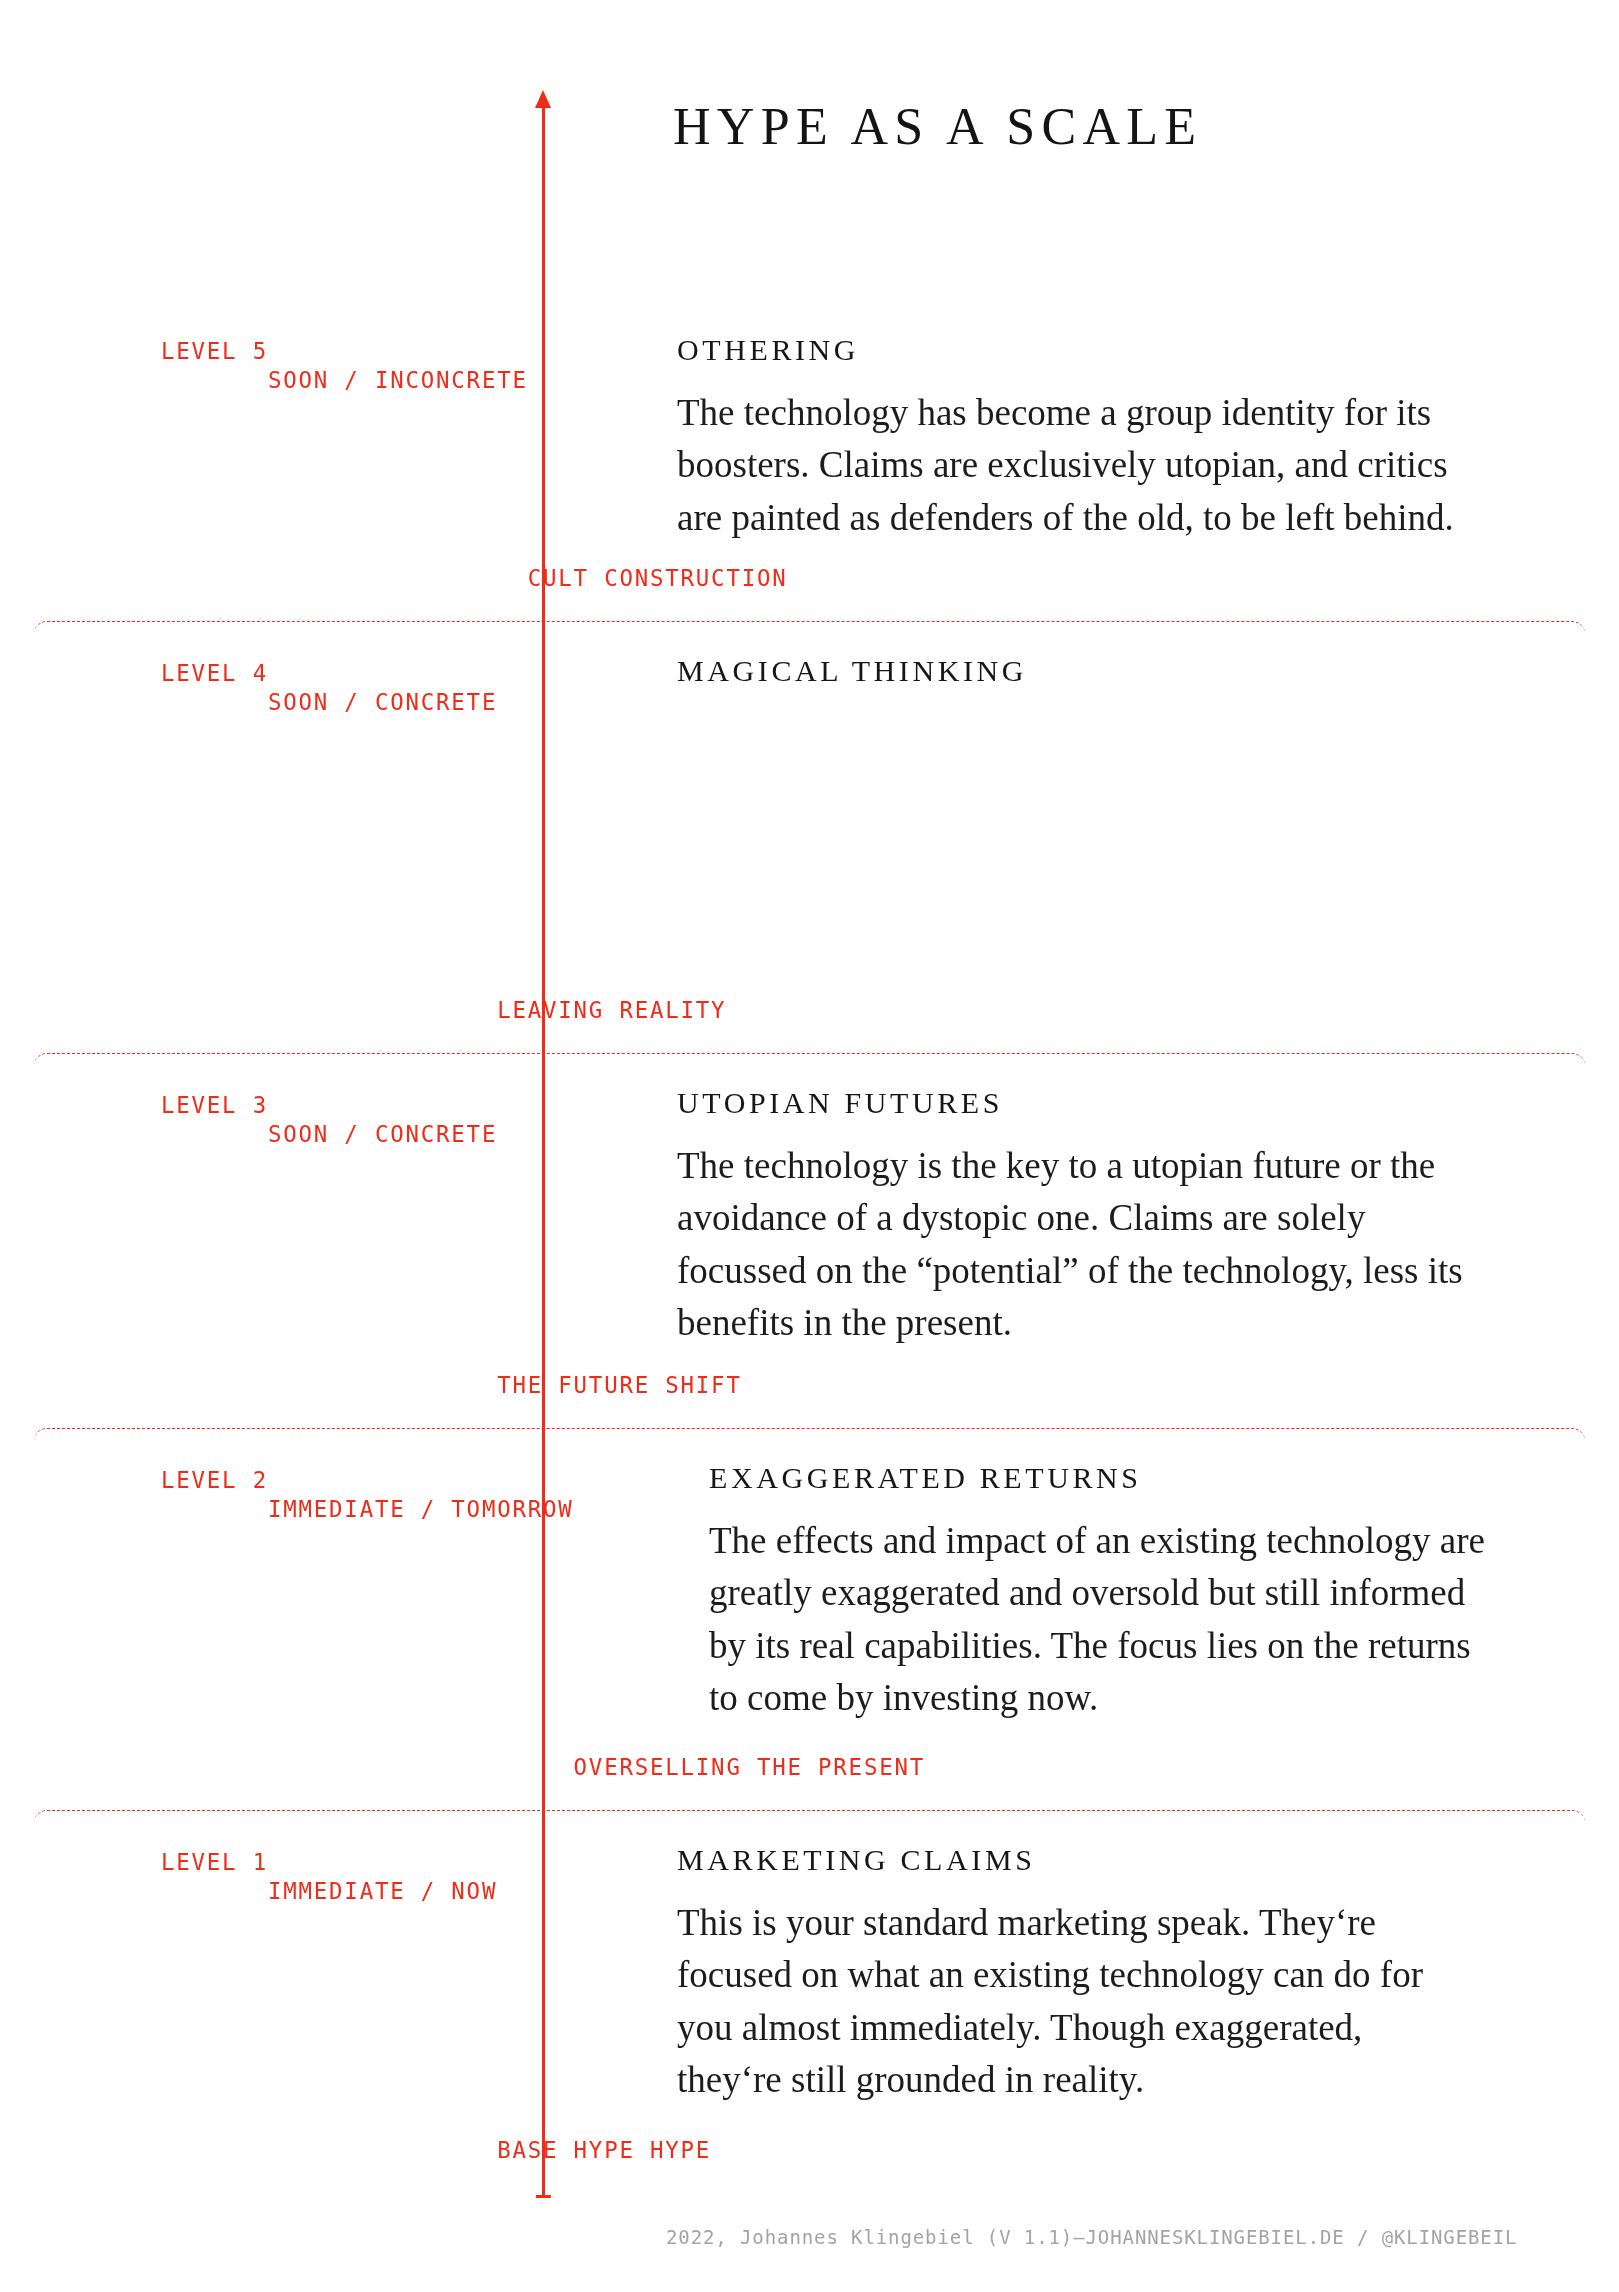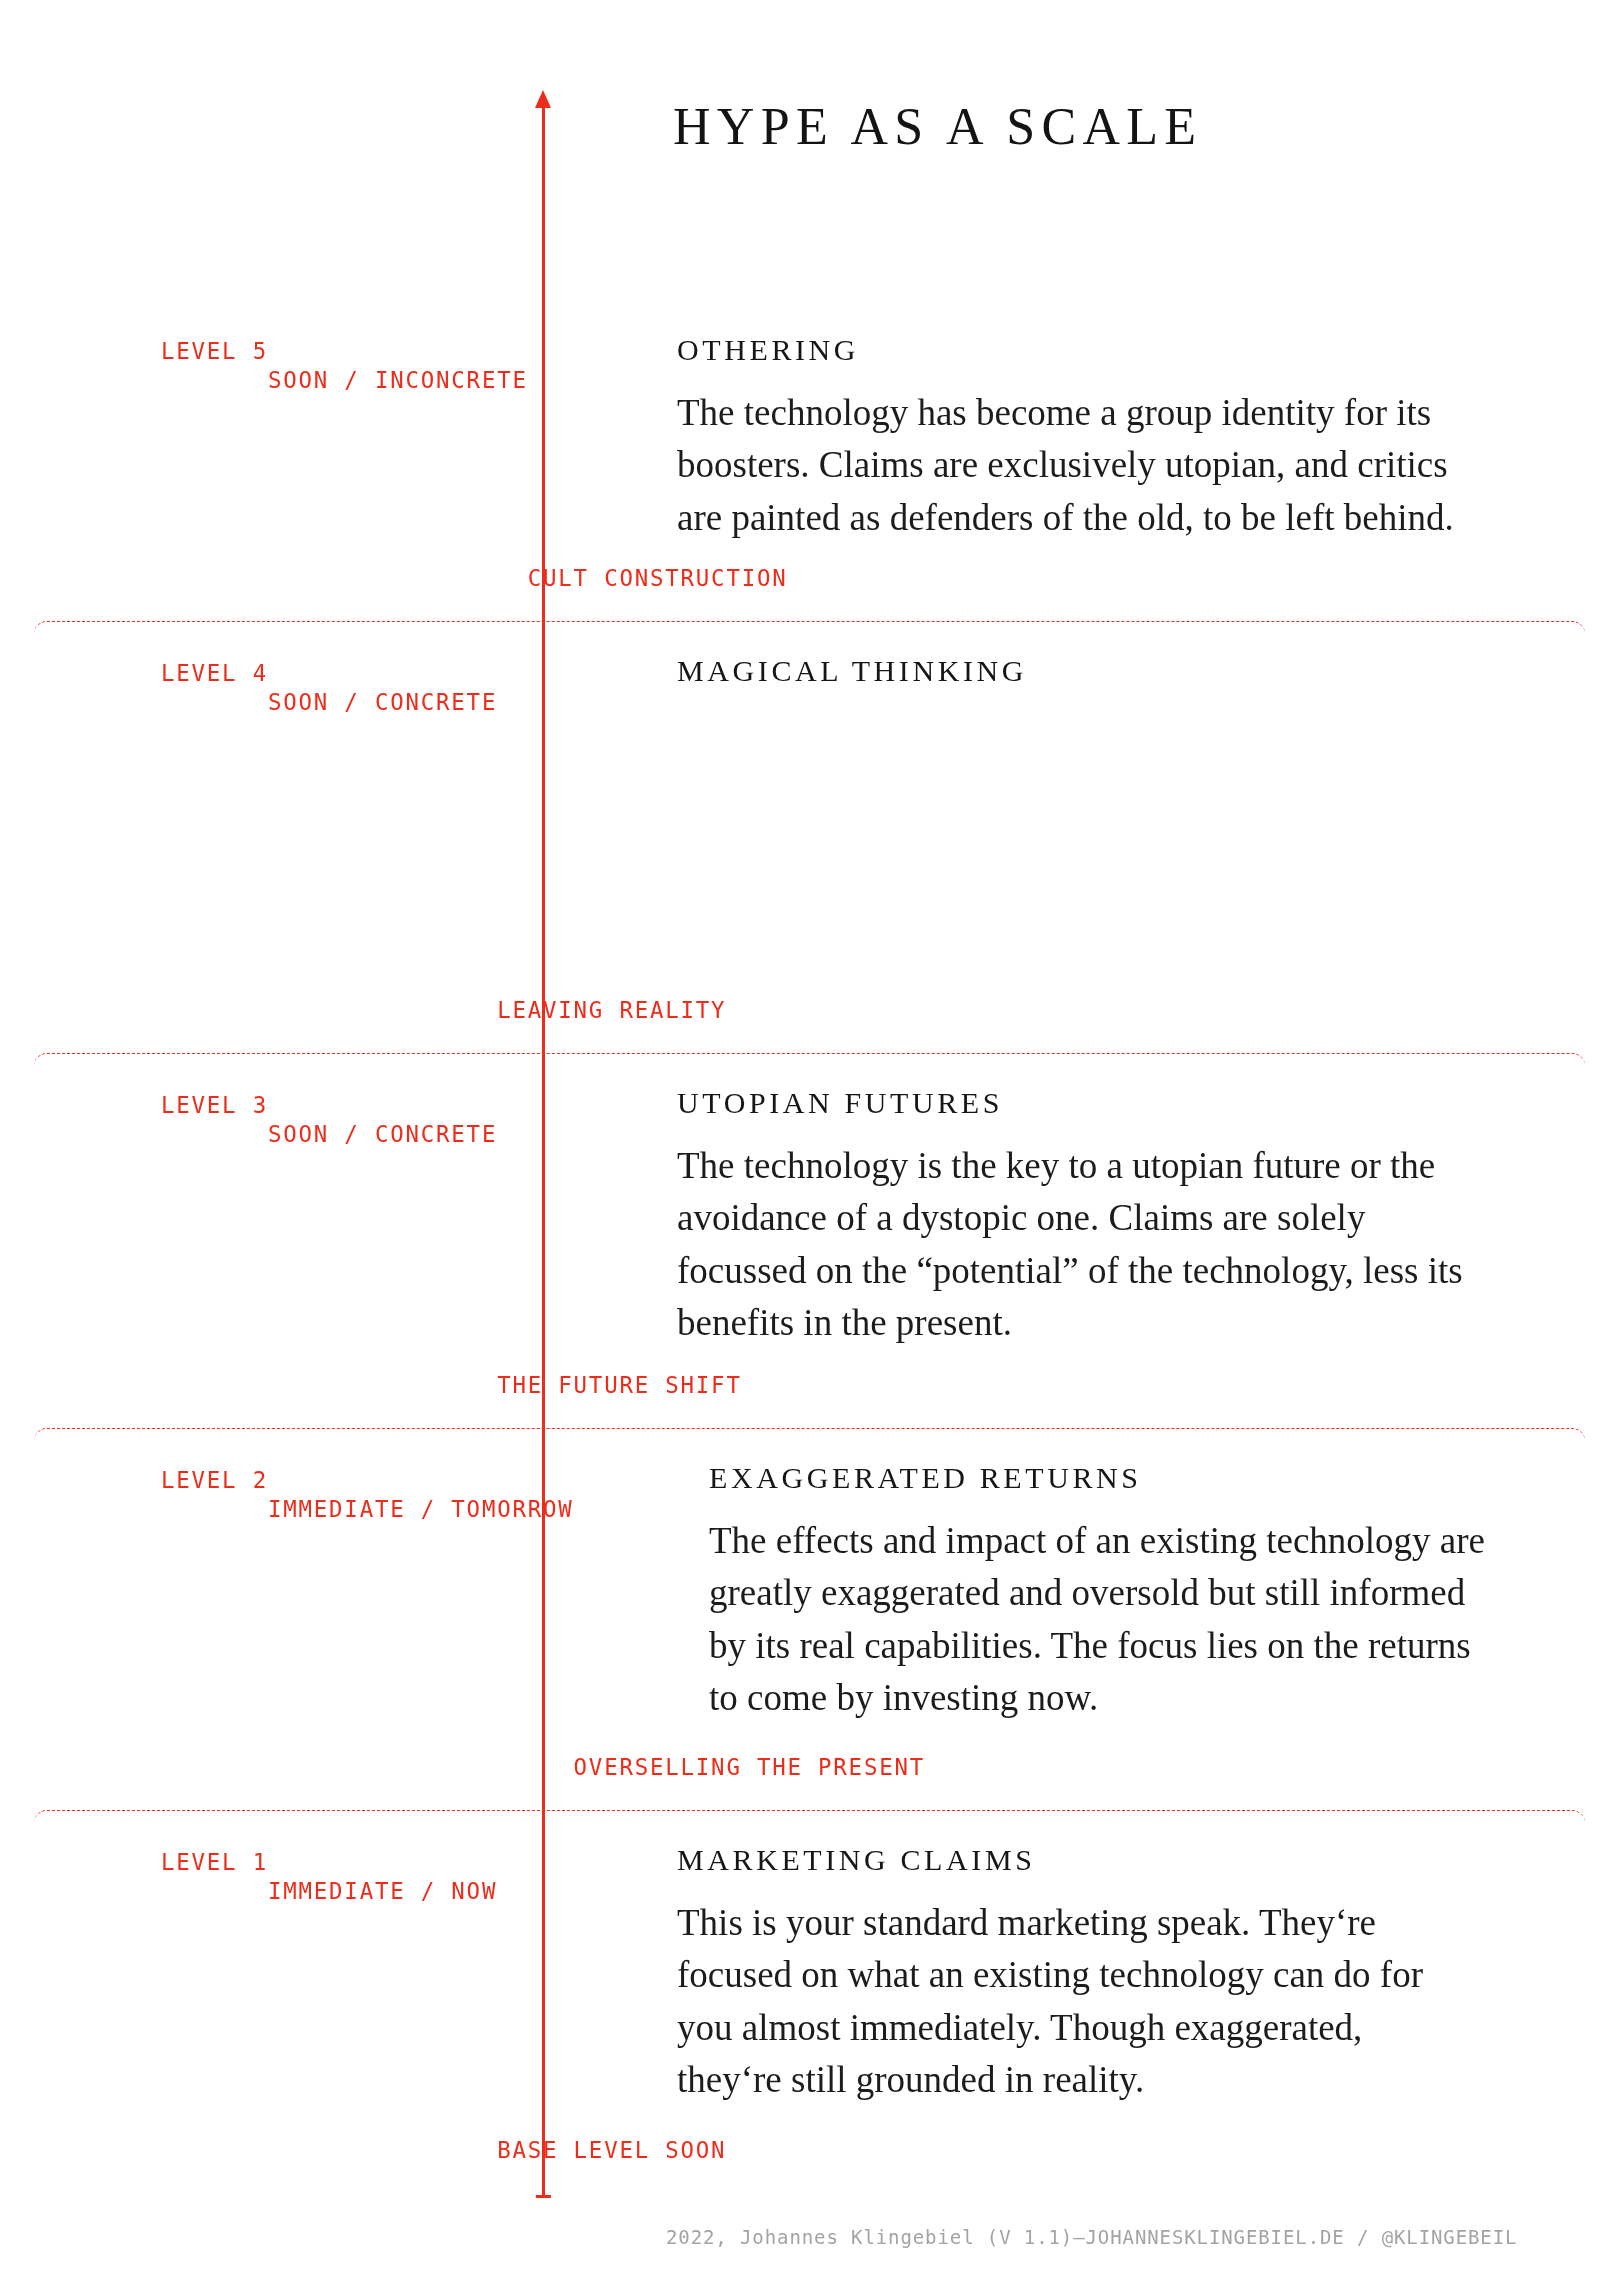--- a/index.html
+++ b/index.html
@@ -147,21 +147,21 @@
       <div class="right">
         <h2 class="heading">EXAGGERATED RETURNS</h2>
         <p class="body-text">The effects and impact of an existing technology are greatly exaggerated and oversold but still informed by its real capabilities. The focus lies on the returns to come by investing now.</p>
       </div>
     </section>
 
     <section class="level-section s4">
       <div class="left">
         <div class="mono-label level-label">LEVEL 1</div>
         <div class="mono-label timing-label">IMMEDIATE / NOW</div>
-        <div class="mono-label name-label">BASE LEVEL SOON</div>
+        <div class="mono-label name-label">BASE HYPE HYPE</div>
       </div>
       <div class="right">
         <h2 class="heading">MARKETING CLAIMS</h2>
         <p class="body-text">This is your standard marketing speak. They‘re focused on what an existing technology can do for you almost immediately. Though exaggerated, they‘re still grounded in reality.</p>
       </div>
     </section>
 
   </div>
 
   <div class="footer">2022, Johannes Klingebiel (V 1.1)—JOHANNESKLINGEBIEL.DE / @KLINGEBEIL</div>

